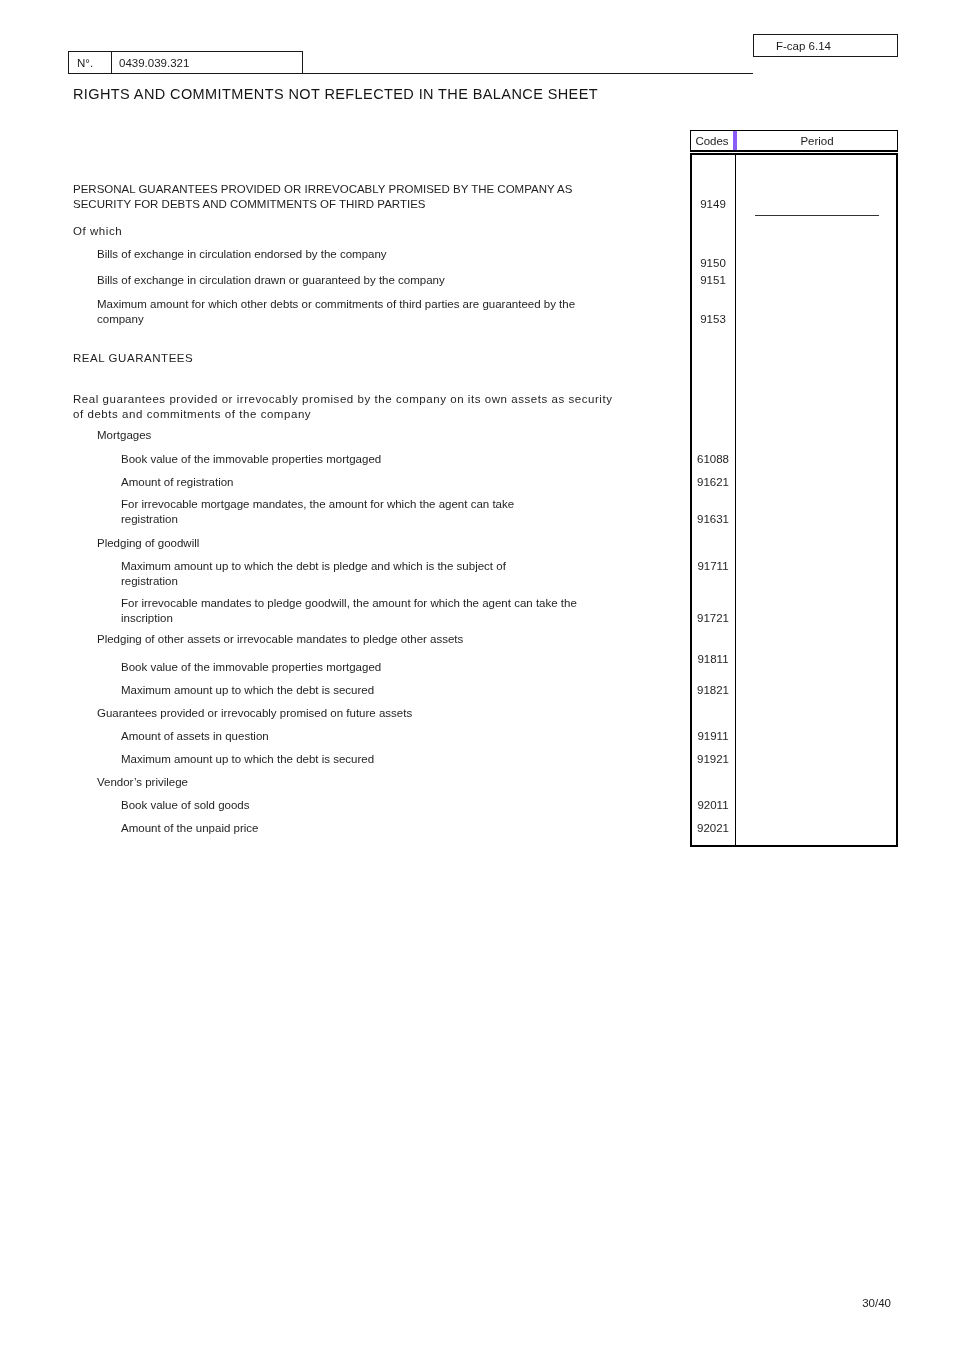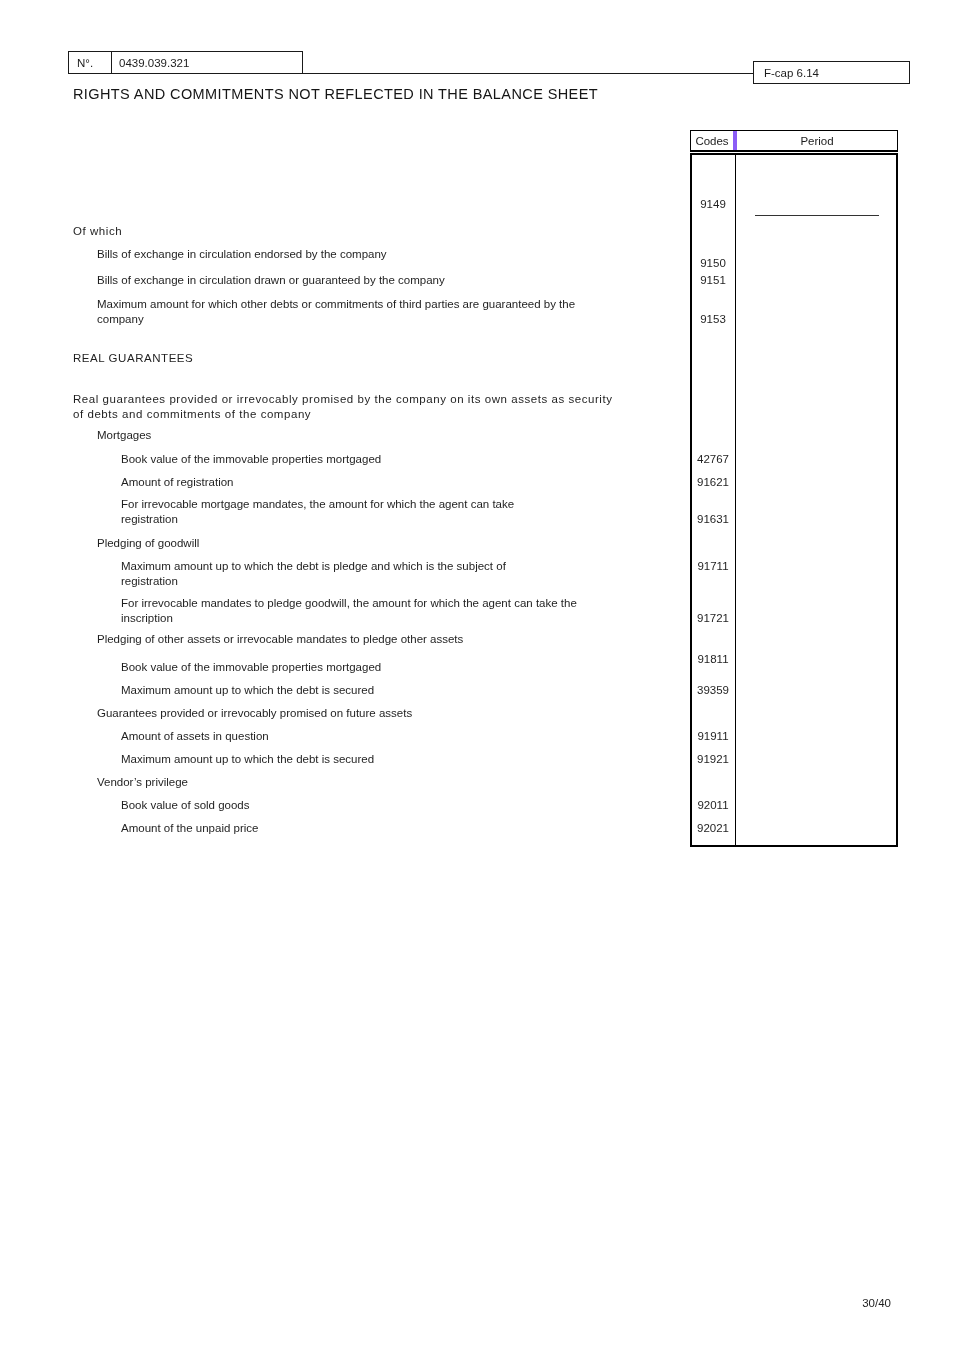--- a/index.html
+++ b/index.html
@@ -37,35 +37,37 @@
 
 <div class="page">
 
   <div class="abs hbox" style="left:68px; top:51px; width:44px; padding-left:8px;">
     <span>N°.</span>
   </div>
   <div class="abs hbox" style="left:111px; top:51px; width:192px; padding-left:7px;">
     <span>0439.039.321</span>
   </div>
   <div class="abs hline" style="left:302px; top:51px; width:451px;"></div>
-  <div class="abs hbox" style="left:753px; top:61px; width:157px; padding-left:10px;">
+  <div class="abs hbox" style="left:753px; top:34px; width:145px; padding-left:22px;">
     <span>F-cap 6.14</span>
   </div>
 
   <div class="abs page-title" style="left:73px; top:86px;">RIGHTS AND COMMITMENTS NOT REFLECTED IN THE BALANCE SHEET</div>
 
   <div class="abs cp-header">
     <div class="cp-cell cp-codes">Codes</div>
     <div class="cp-cell cp-period">Period</div>
   </div>
 
   <div class="abs main-box"></div>
   <div class="abs col-divider"></div>
   <div class="abs blank-line" style="top:201px;"></div>
 
+  <div class="lbl" style="left:73px;  top:182px; width:620px;">PERSONAL GUARANTEES PROVIDED OR IRREVOCABLY PROMISED BY THE COMPANY AS
+SECURITY FOR DEBTS AND COMMITMENTS OF THIRD PARTIES</div>
   <div class="lbl sp" style="left:73px;  top:224px; width:300px;">Of which</div>
   <div class="lbl" style="left:97px;  top:247px; width:560px;">Bills of exchange in circulation endorsed by the company</div>
   <div class="lbl" style="left:97px;  top:273px; width:560px;">Bills of exchange in circulation drawn or guaranteed by the company</div>
   <div class="lbl" style="left:97px;  top:297px; width:565px;">Maximum amount for which other debts or commitments of third parties are guaranteed by the
 company</div>
   <div class="lbl sp" style="left:73px;  top:351px; width:300px;">REAL GUARANTEES</div>
   <div class="lbl sp" style="left:73px;  top:392px; width:615px;">Real guarantees provided or irrevocably promised by the company on its own assets as security
 of debts and commitments of the company</div>
   <div class="lbl" style="left:97px;  top:428px; width:300px;">Mortgages</div>
   <div class="lbl" style="left:121px; top:452px; width:520px;">Book value of the immovable properties mortgaged</div>
@@ -84,27 +86,27 @@
   <div class="lbl" style="left:121px; top:729px; width:520px;">Amount of assets in question</div>
   <div class="lbl" style="left:121px; top:752px; width:520px;">Maximum amount up to which the debt is secured</div>
   <div class="lbl" style="left:97px;  top:775px; width:300px;">Vendor’s privilege</div>
   <div class="lbl" style="left:121px; top:798px; width:400px;">Book value of sold goods</div>
   <div class="lbl" style="left:121px; top:821px; width:400px;">Amount of the unpaid price</div>
 
   <div class="code" style="top:197px;">9149</div>
   <div class="code" style="top:248px;margin-top:8px;">9150</div>
   <div class="code" style="top:273px;">9151</div>
   <div class="code" style="top:312px;">9153</div>
-  <div class="code" style="top:452px;">42767</div>
+  <div class="code" style="top:452px;">61088</div>
   <div class="code" style="top:475px;">91621</div>
   <div class="code" style="top:512px;">91631</div>
   <div class="code" style="top:559px;">91711</div>
   <div class="code" style="top:611px;">91721</div>
   <div class="code" style="top:652px;">91811</div>
-  <div class="code" style="top:683px;">39359</div>
+  <div class="code" style="top:683px;">91821</div>
   <div class="code" style="top:729px;">91911</div>
   <div class="code" style="top:752px;">91921</div>
   <div class="code" style="top:798px;">92011</div>
   <div class="code" style="top:821px;">92021</div>
 
   <div class="abs page-number" style="right:74px; top:1297px;">30/40</div>
 
 </div>
 
 </body></html>

